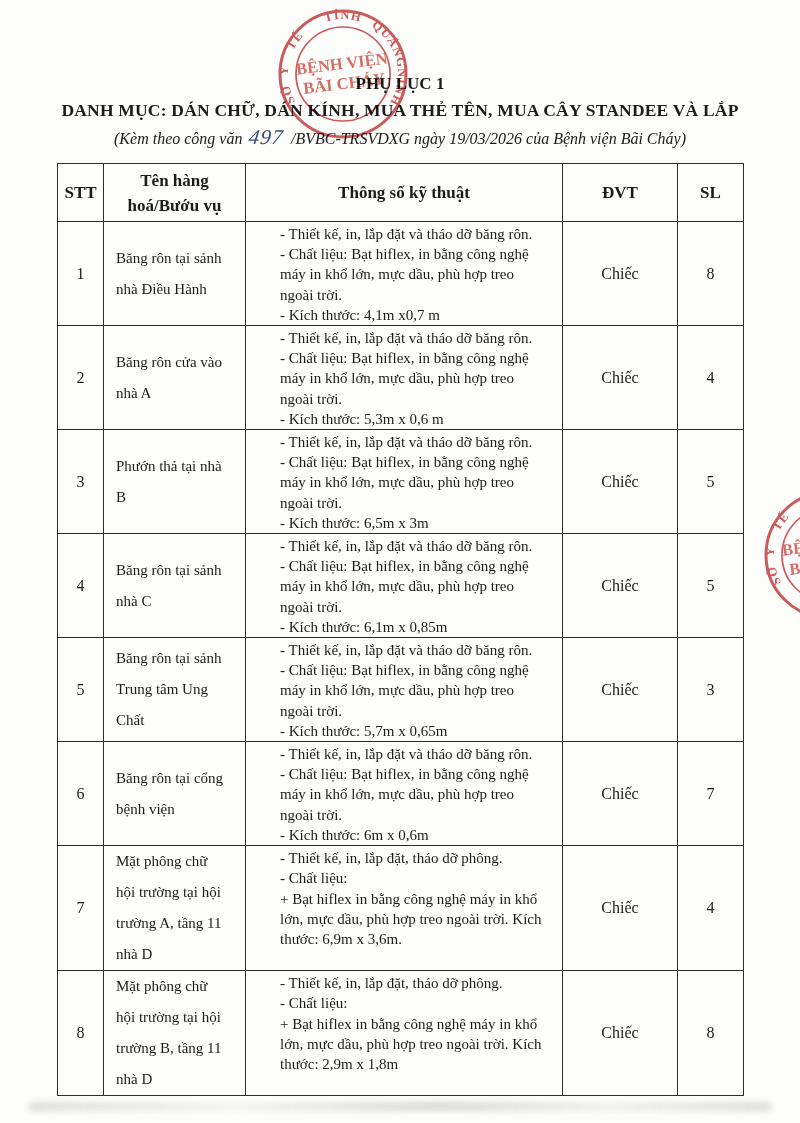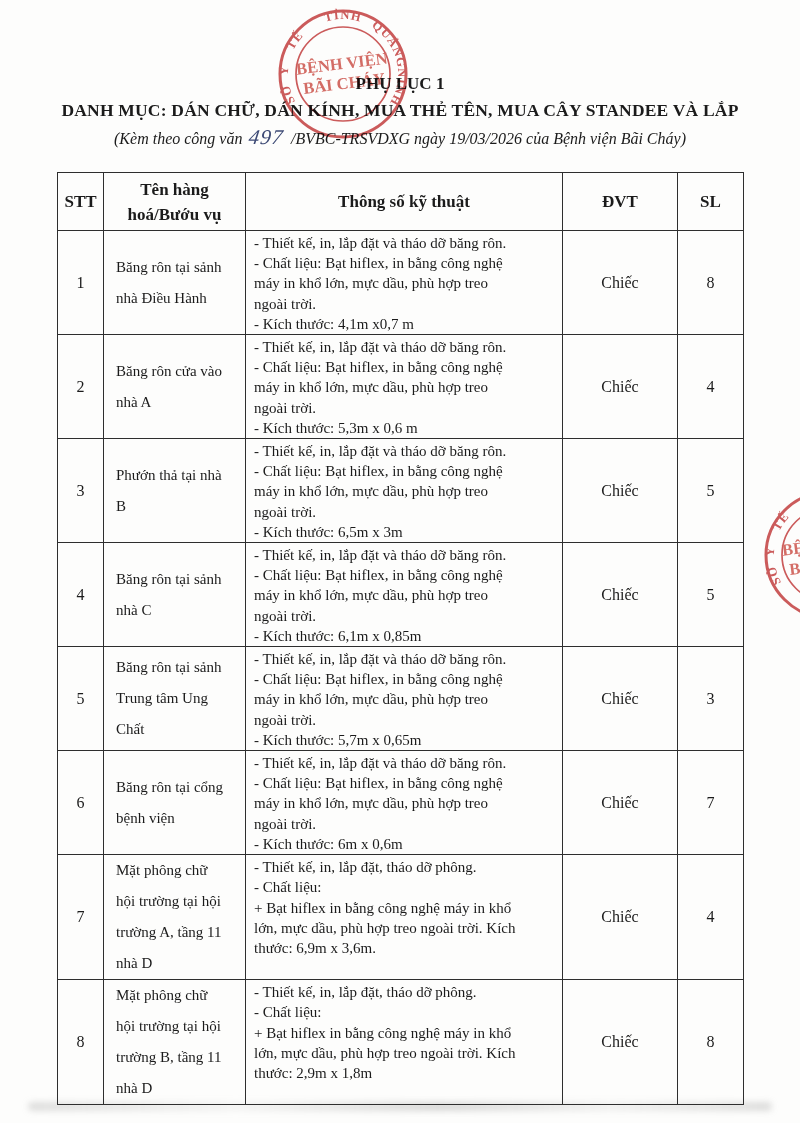--- a/index.html
+++ b/index.html
@@ -10,34 +10,34 @@
   }
   .title-block{position:absolute;top:42px;left:0;width:100%;text-align:center;z-index:2;margin-top:28px;}
   .t-appendix{font-weight:bold;font-size:17px;line-height:27px;}
   .t-main{font-weight:bold;font-size:17.5px;line-height:27px;letter-spacing:.2px;}
   .t-note{font-style:italic;font-size:16px;line-height:27px;margin-top:1px;}
   .hand-number{
     display:inline-block;font-size:21px;line-height:16px;color:#3d4a75;
     font-style:italic;transform:skewX(-8deg);margin:0 3px;letter-spacing:1px;
   }
   .doc-table{
-    position:absolute;left:57px;top:172px;width:686px;
+    position:absolute;left:57px;top:163px;width:686px;
     border-collapse:collapse;table-layout:fixed;z-index:2;
   }
   .doc-table th,.doc-table td{border:1.6px solid #2e2e2e;overflow:hidden;}
   .doc-table thead tr{height:58px;}
   .doc-table th{font-size:17px;font-weight:bold;text-align:center;vertical-align:middle;line-height:25px;padding:0;}
   .doc-table tbody tr{height:102px;}
   .doc-table tbody tr:nth-child(7){height:122px;}
   .doc-table tbody tr:nth-child(8){height:123px;}
   td.c-stt{text-align:center;vertical-align:middle;font-size:16px;}
   td.c-name{padding:0 12px 0 12px;font-size:15px;vertical-align:middle;}
   td.c-name div{line-height:31px;}
   td.c-spec{padding:2px 14px 0 8px;font-size:15px;vertical-align:top;}
-  td.c-spec div{line-height:20.2px;}
+  td.c-spec div{line-height:20.2px;margin-left:26px;}
   td.c-dvt,td.c-sl{text-align:center;vertical-align:middle;font-size:16px;margin-top:20px;}
   .seal{position:absolute;z-index:3;mix-blend-mode:multiply;opacity:.88;pointer-events:none;}
   .seal-top{left:268px;top:0;}
   .seal-right{left:754px;top:481px;}
   .seal text{font-family:"Liberation Serif","DejaVu Serif",serif;font-weight:bold;}
   .bleed{
     position:absolute;left:28px;top:1102px;width:744px;height:9px;z-index:1;
     background:linear-gradient(90deg,rgba(130,130,130,.25),rgba(175,175,175,.12) 28%,
       rgba(120,120,120,.28) 55%,rgba(165,165,165,.15) 78%,rgba(130,130,130,.26));
     filter:blur(3px);border-radius:5px;

